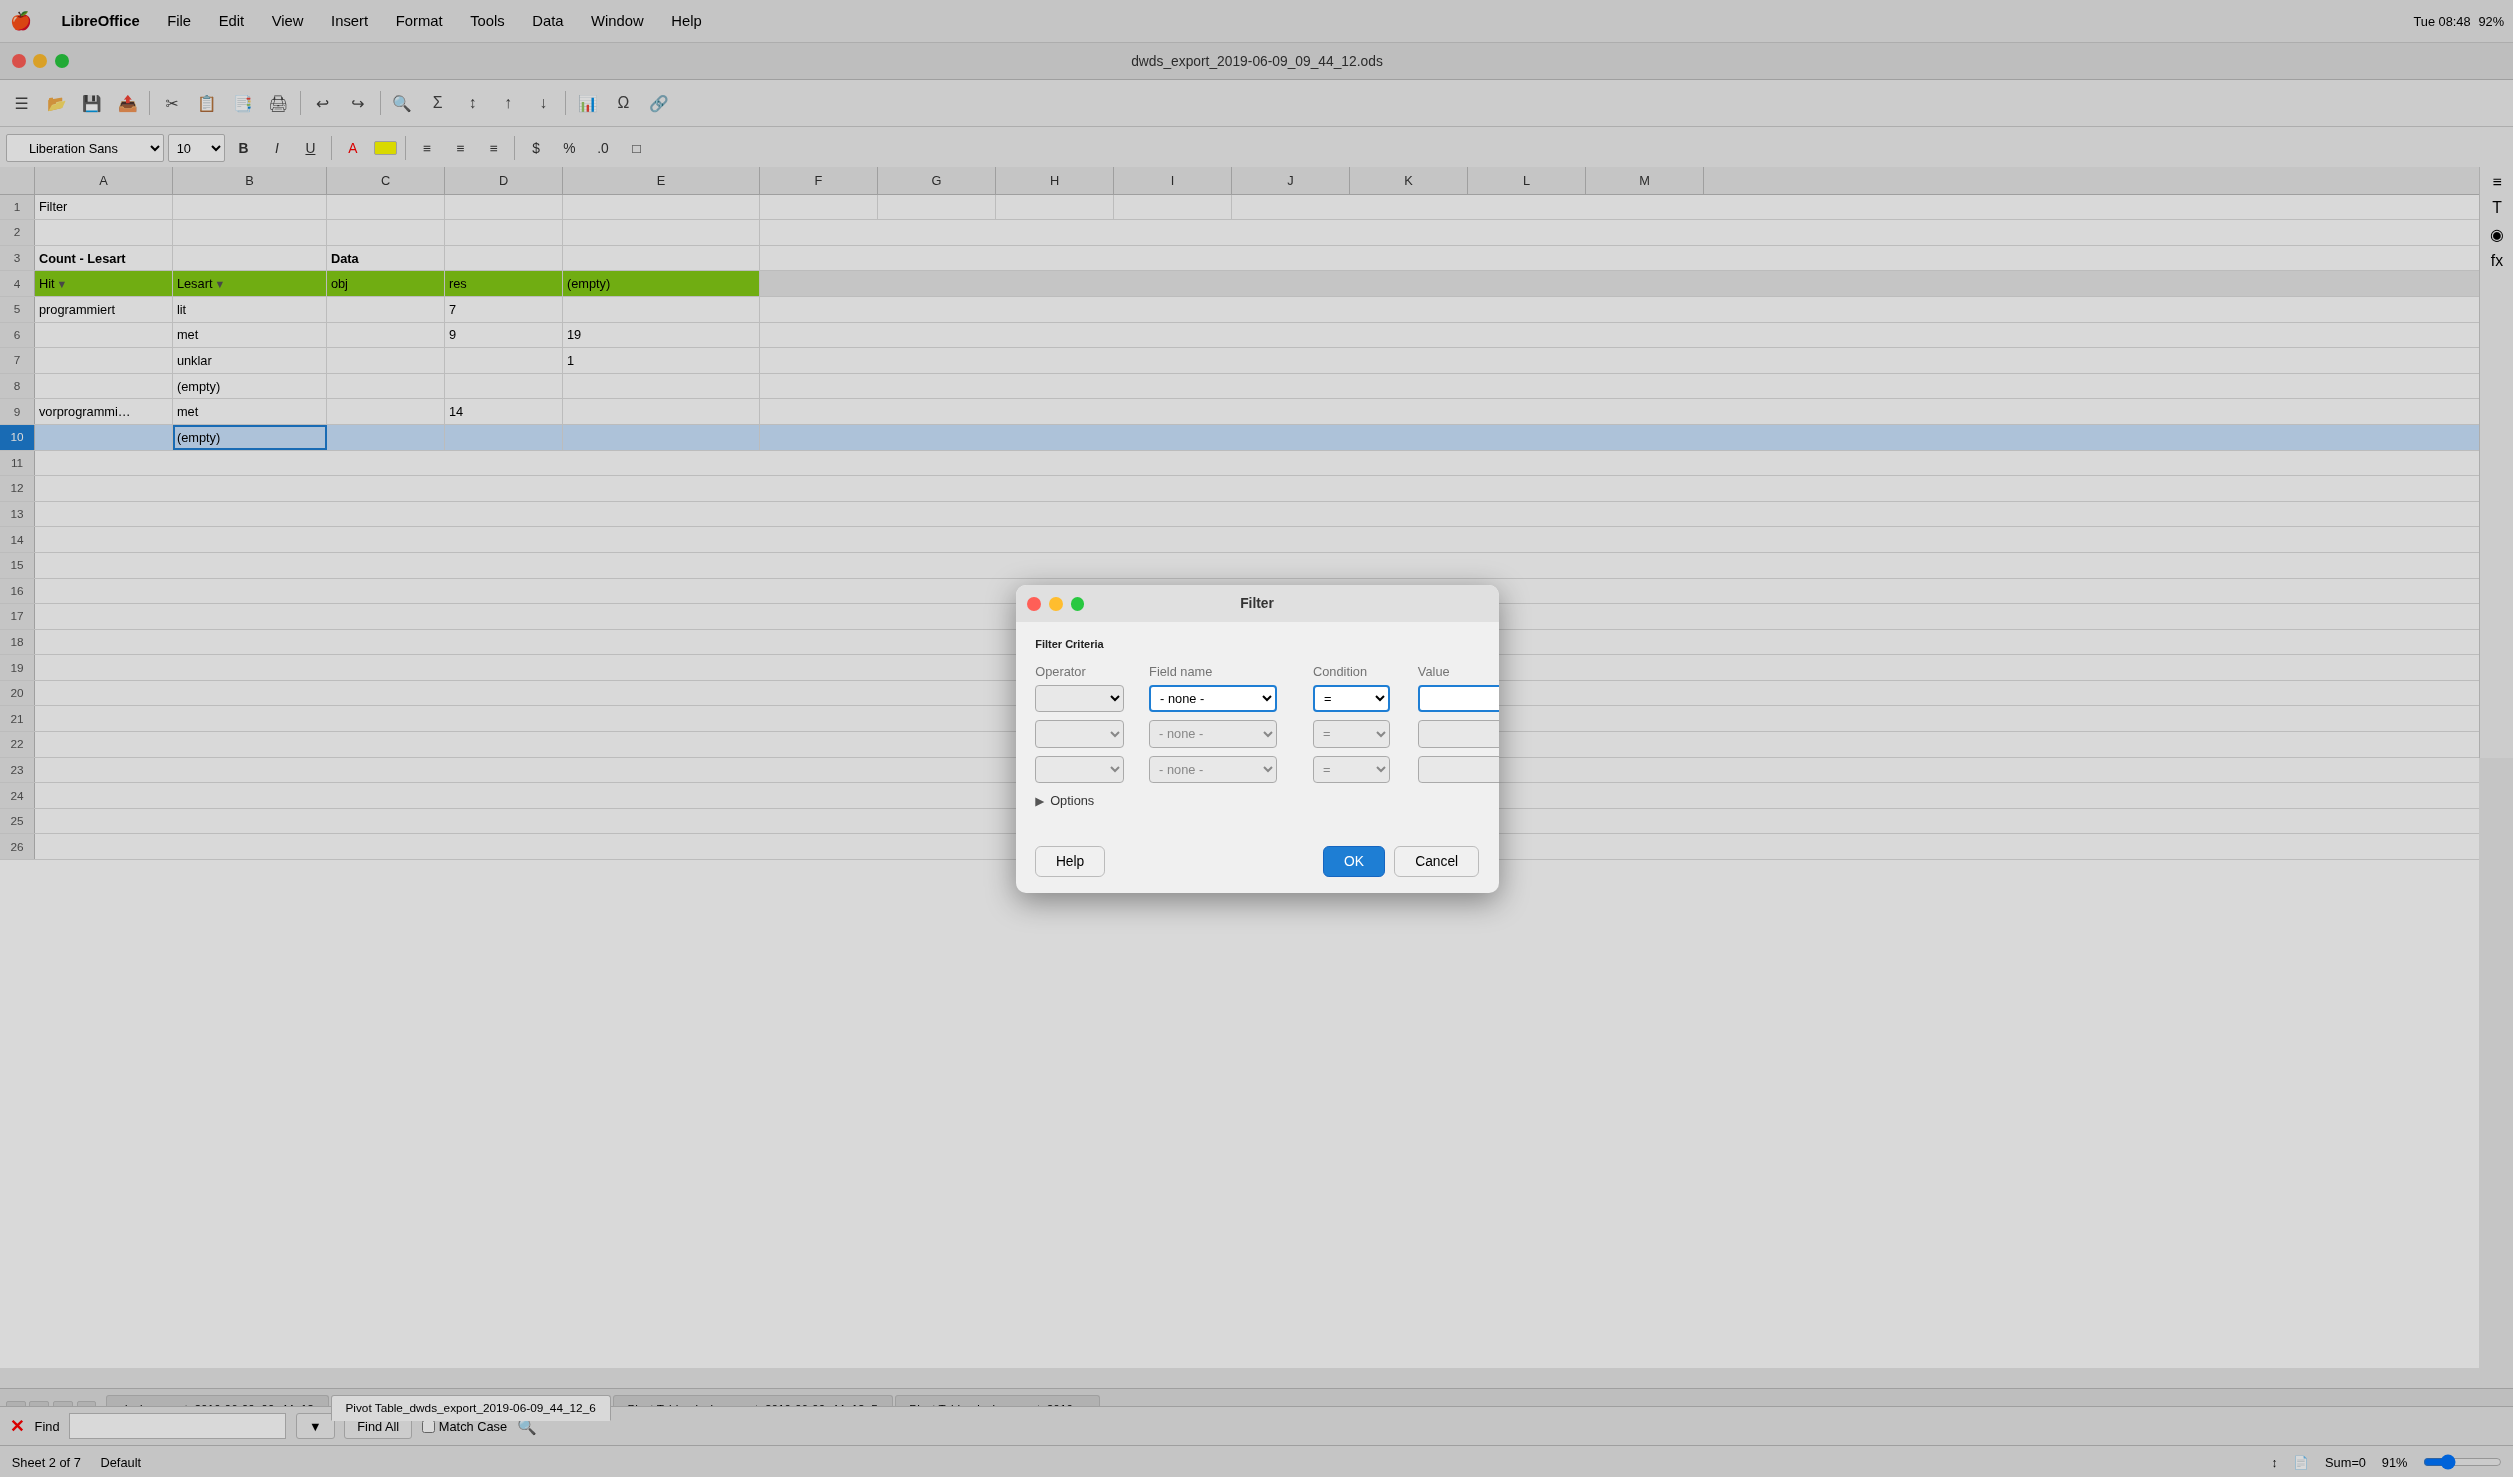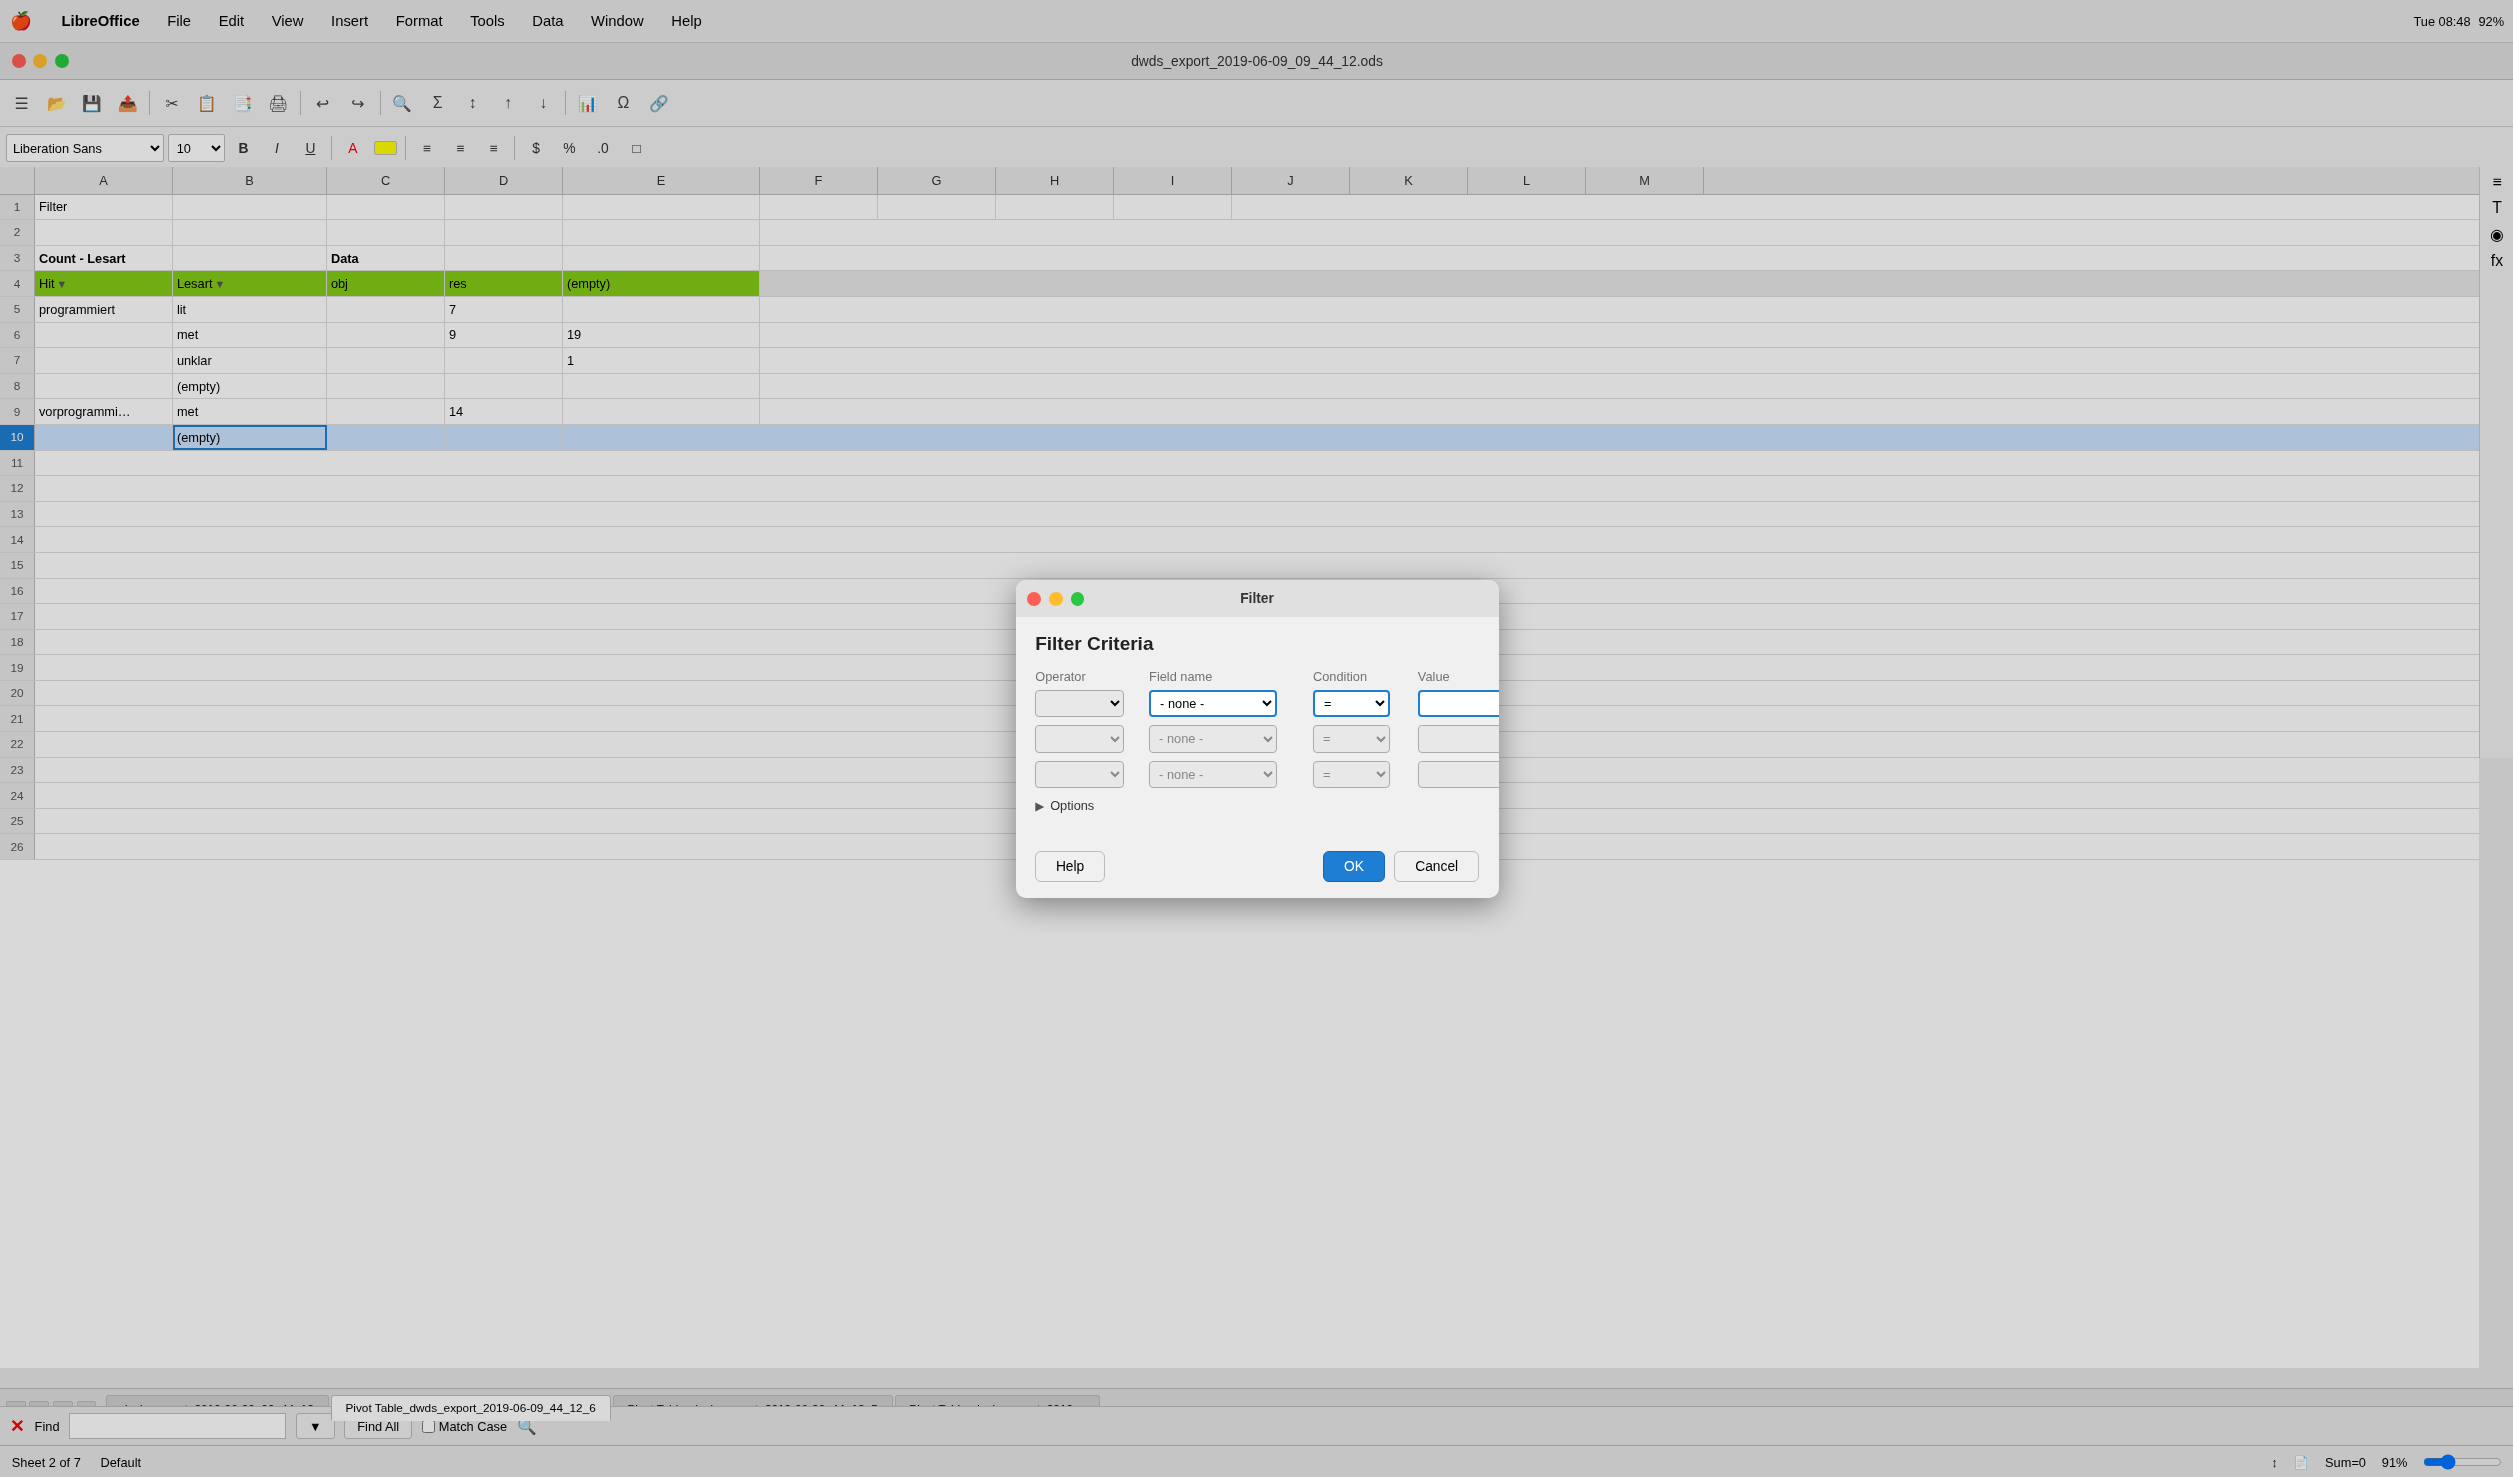--- a/index.html
+++ b/index.html
@@ -112,21 +112,21 @@
       align-items: center;
       padding: 0 5.9px;
       gap: 3.9px;
       border-bottom: 1px solid #ccc;
     }
     .font-selector {
       width: 158px;
       height: 27.6px;
       border: 1px solid #bbb;
       background: white;
-      padding: 0 2px;
+      padding: 0 18px;
       font-size: 12.8px;
       border-radius: 2px;
       cursor: pointer;
     }
     .font-size-selector {
       width: 57px;
       height: 27.6px;
       border: 1px solid #bbb;
       background: white;
       padding: 0 3.9px;
@@ -445,21 +445,21 @@
     .dialog-controls {
       position: absolute;
       left: 11.8px;
       display: flex;
       gap: 7.9px;
     }
     .dialog-body {
       padding: 15.8px 19.7px;
     }
     .dialog-section-title {
-      font-size: 19px;
+      font-size: 11px;
       font-weight: bold;
       margin-bottom: 13.8px;
       color: #222;
     }
     .dialog-grid-header {
       display: grid;
       grid-template-columns: 108px 158px 99px 108px;
       gap: 5.9px;
       margin-bottom: 5.9px;
       text-align: left;

